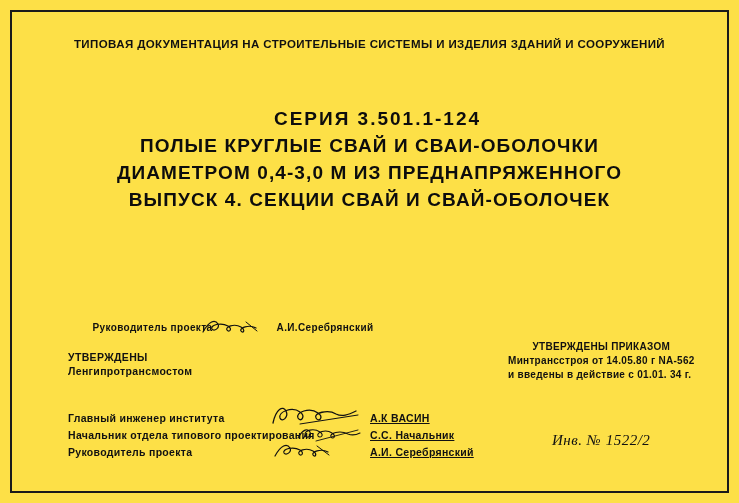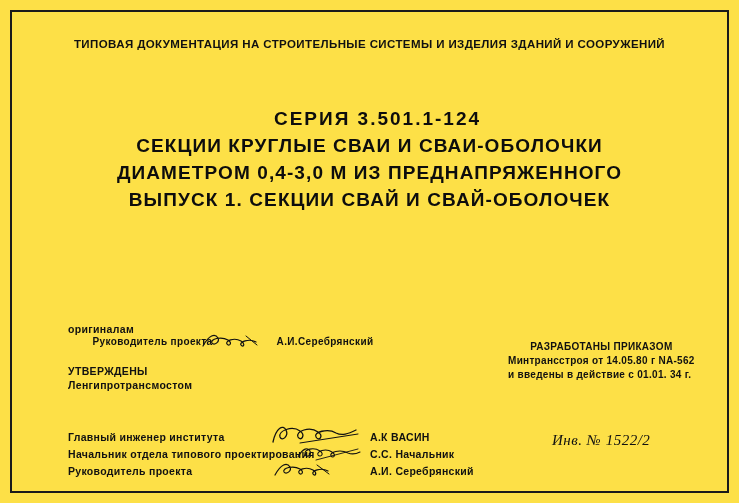--- a/index.html
+++ b/index.html
@@ -127,60 +127,60 @@
     font-style: italic;
     color: #111111;
     letter-spacing: 0.5px;
     white-space: nowrap;
   }
 
   
   .lower-sigs {
     position: absolute;
     left: 68px;
-    top: 431px;
+    top: 412px;
     width: 380px;
   }
   .lower-row {
     position: relative;
     height: 17px;
     font-size: 10.5px;
     font-weight: bold;
     letter-spacing: 0.3px;
     white-space: nowrap;
     color: #111111;
   }
   .lower-role {
     position: absolute;
     left: 0;
     top: 0;
   }
   .lower-name {
     position: absolute;
     left: 302px;
     top: 0;
+    text-decoration: underline;
   }
 </style>
 </head>
 <body>
 
 <div class="page">
   <div class="frame"></div>
 
   <div class="header">ТИПОВАЯ ДОКУМЕНТАЦИЯ НА СТРОИТЕЛЬНЫЕ СИСТЕМЫ И ИЗДЕЛИЯ ЗДАНИЙ И СООРУЖЕНИЙ</div>
 
   <div class="title-block">
     <div class="title-line series">СЕРИЯ 3.501.1-124</div>
-    <div class="title-line">СЕКЦИИ КРУГЛЫЕ СВАИ И СВАИ-ОБОЛОЧКИ</div>
+    <div class="title-line">ПОЛЫЕ КРУГЛЫЕ СВАЙ И СВАИ-ОБОЛОЧКИ</div>
     <div class="title-line">ДИАМЕТРОМ 0,4-3,0 М ИЗ ПРЕДНАПРЯЖЕННОГО</div>
-    <div class="title-line">ВЫПУСК 1. СЕКЦИИ СВАЙ И СВАЙ-ОБОЛОЧЕК</div>
+    <div class="title-line">ВЫПУСК 4. СЕКЦИИ СВАЙ И СВАЙ-ОБОЛОЧЕК</div>
   </div>
 
   <div class="left-block">
-    <div class="lb-line">оригиналам</div>
     <div class="sig-row">
       <span class="sig-label">Руководитель  проекта</span>
       <span class="gap-sm"></span>
       <span class="sig-name">А.И.Серебрянский</span>
       <svg class="scribble" style="left:133px; top:-5px;" width="60" height="20" viewBox="0 0 60 20">
         <path d="M2 15 C8 4, 14 2, 17 7 C19 11, 13 15, 11 12 C9 8, 20 5, 27 9 C32 12, 28 16, 26 13 C24 10, 33 6, 40 10 C45 13, 42 17, 40 14 C38 11, 48 7, 55 11" fill="none" stroke="#111" stroke-width="1.2" stroke-linecap="round"></path>
         <path d="M45 5 L56 14" fill="none" stroke="#111" stroke-width="1" stroke-linecap="round"></path>
       </svg>
     </div>
 
@@ -211,19 +211,19 @@
       <span class="lower-role">Руководитель проекта</span>
       <span class="lower-name">А.И. Серебрянский</span>
       <svg class="scribble" style="left:205px; top:-5px;" width="60" height="20" viewBox="0 0 60 20">
         <path d="M2 15 C8 4, 14 2, 17 7 C19 11, 13 15, 11 12 C9 8, 20 5, 27 9 C32 12, 28 16, 26 13 C24 10, 33 6, 40 10 C45 13, 42 17, 40 14 C38 11, 48 7, 55 11" fill="none" stroke="#111" stroke-width="1.2" stroke-linecap="round"></path>
         <path d="M44 5 L56 14" fill="none" stroke="#111" stroke-width="1" stroke-linecap="round"></path>
       </svg>
     </div>
   </div>
 
   <div class="right-block">
-    <div class="rb-line center">РАЗРАБОТАНЫ   ПРИКАЗОМ</div>
+    <div class="rb-line center">УТВЕРЖДЕНЫ   ПРИКАЗОМ</div>
     <div class="rb-line">Минтрансстроя  от 14.05.80 г  NА-562</div>
     <div class="rb-line">и введены в действие с 01.01. 34 г.</div>
   </div>
 
   <div class="inv-number">Инв. № 1522/2</div>
 </div>
 
 </body></html>

